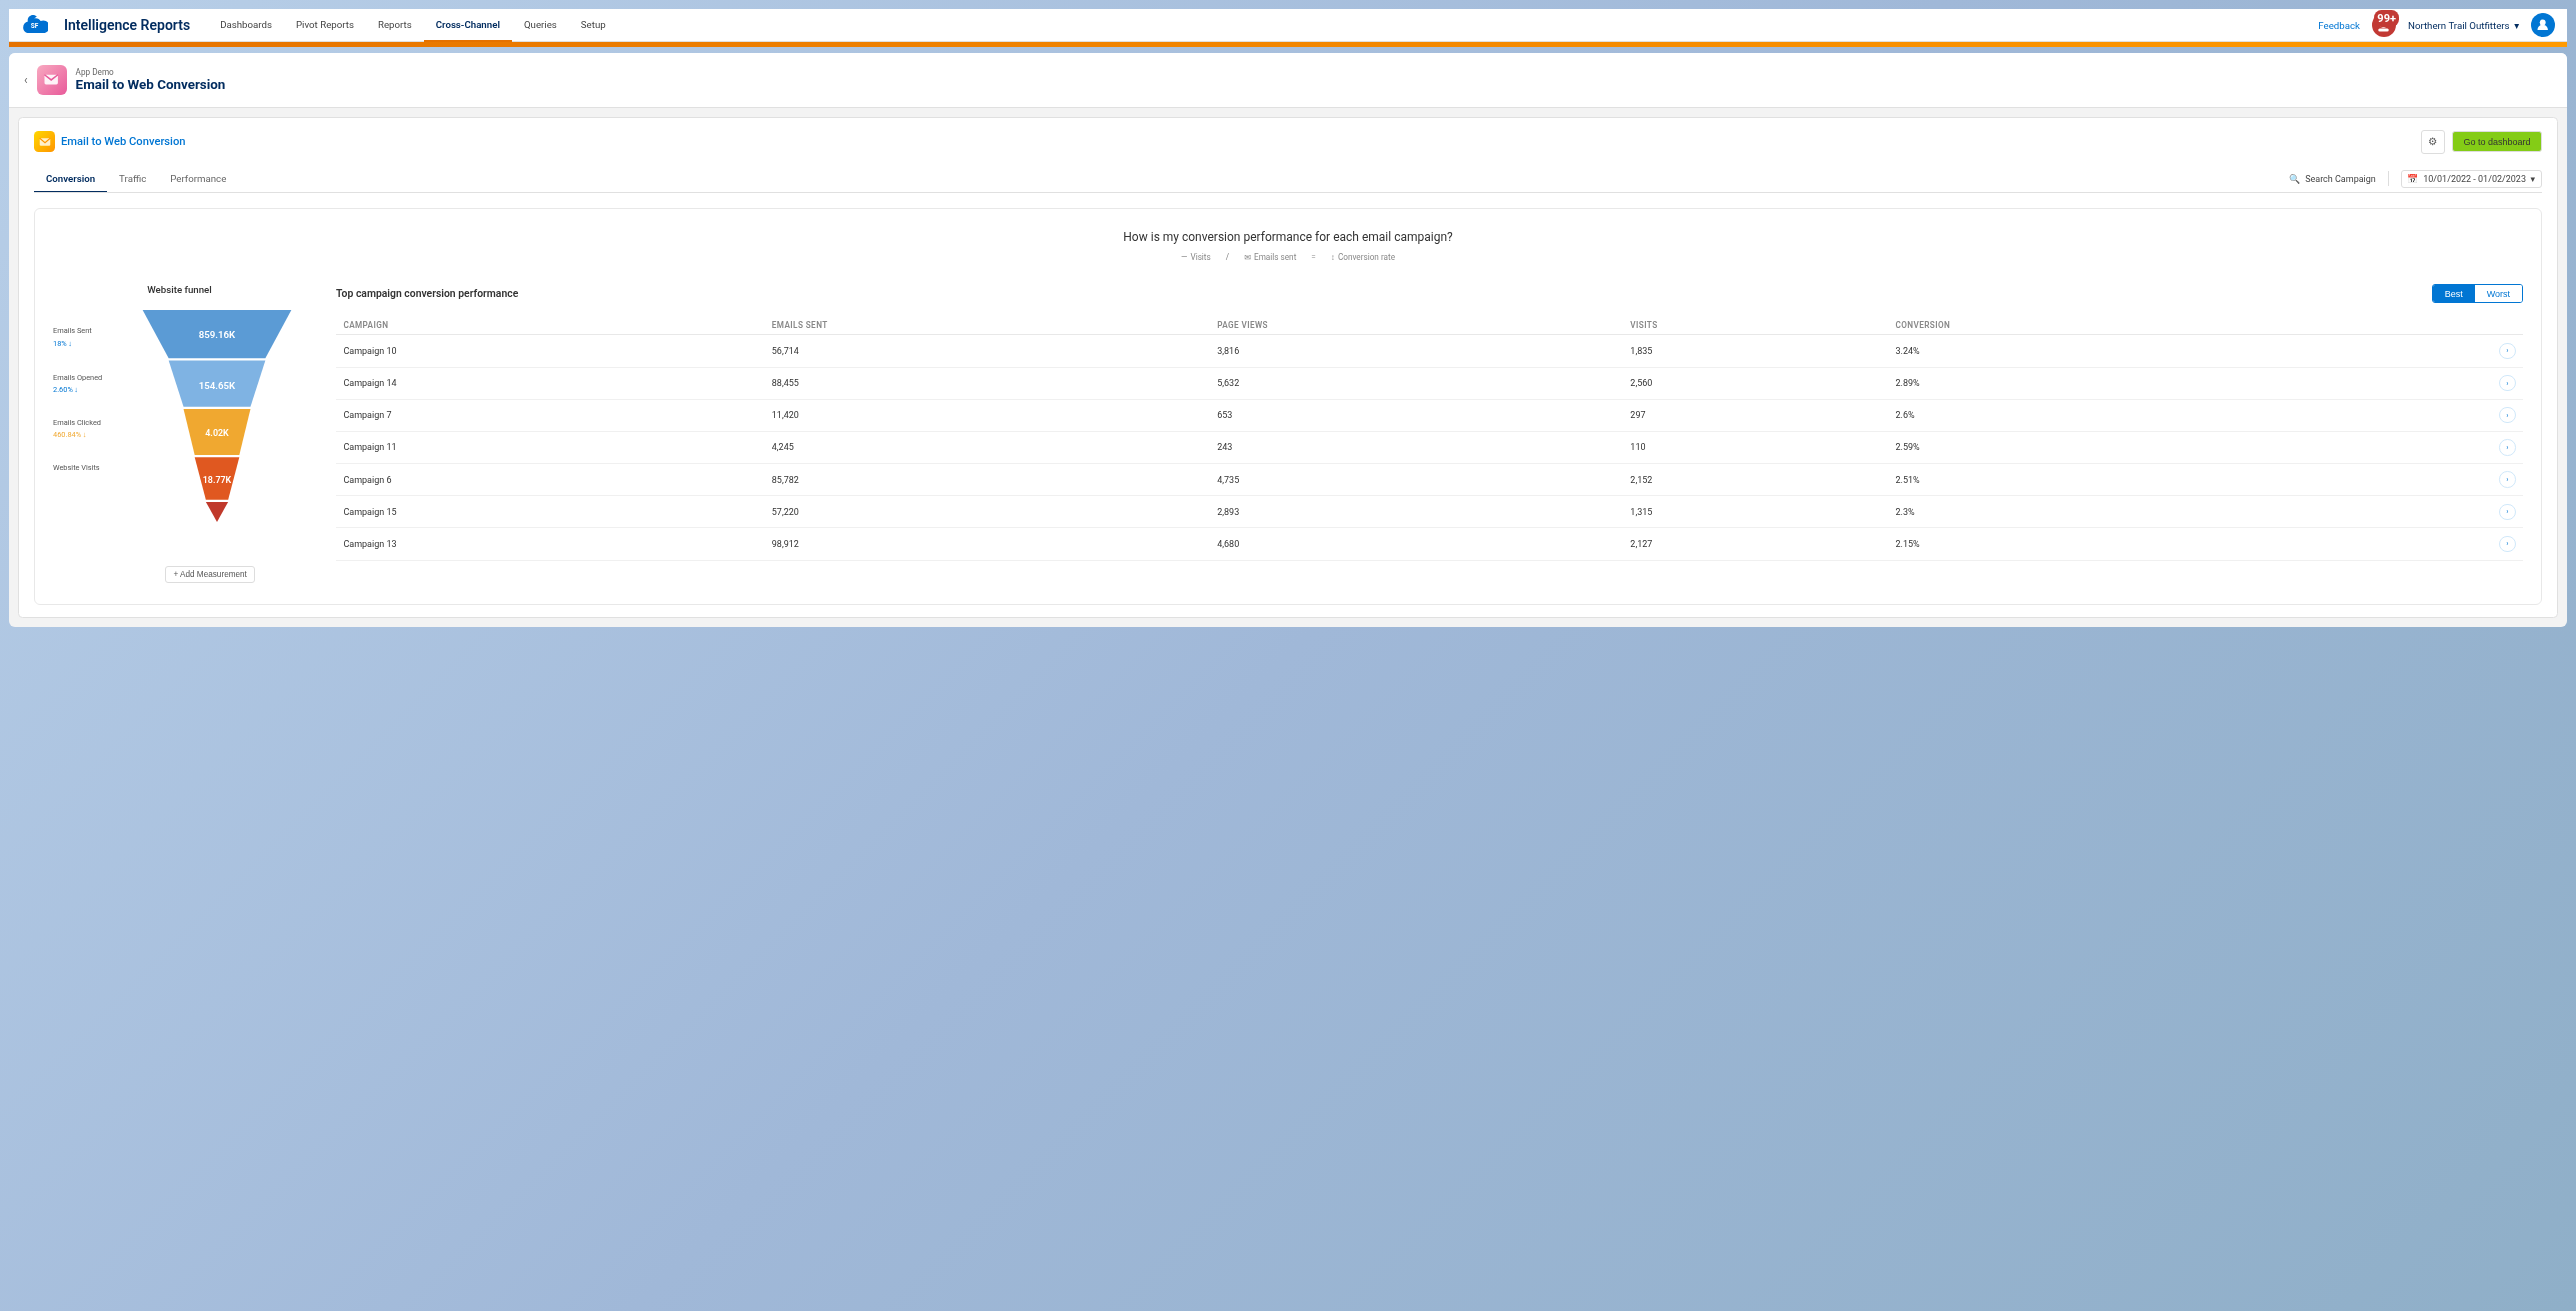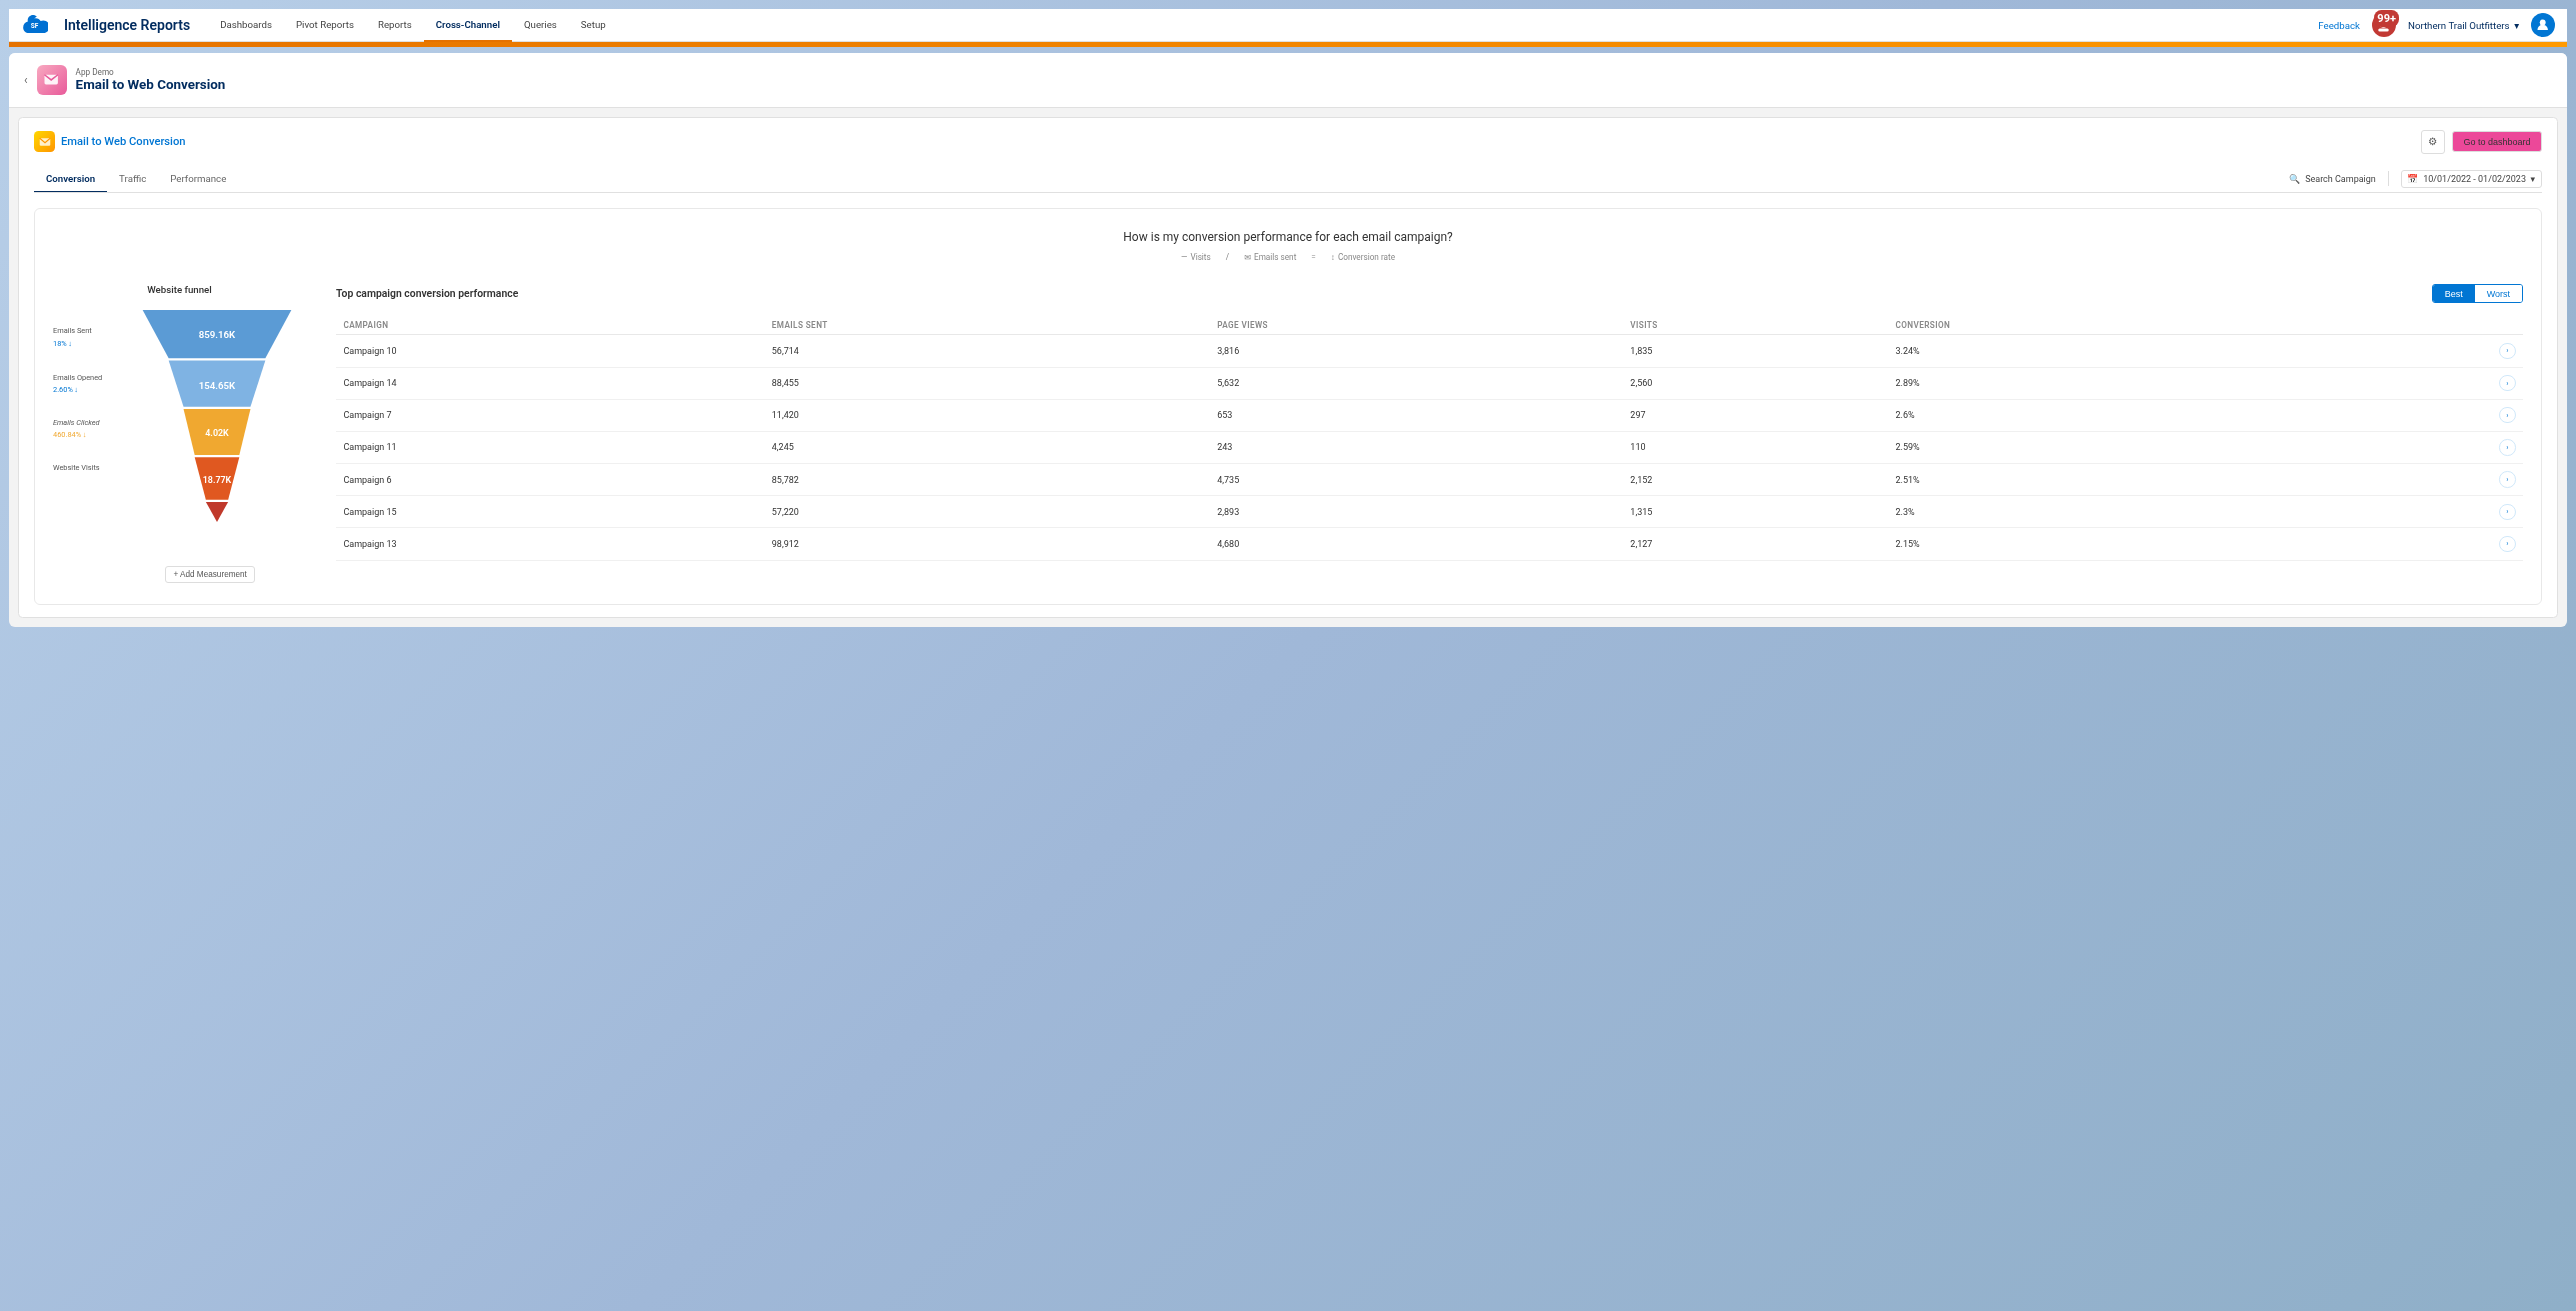--- a/index.html
+++ b/index.html
@@ -208,21 +208,21 @@
       color: #555;
       font-size: 10.4px;
     }
     .dashboard-btn {
       padding: 4.5px 10.4px;
       border: 0.7px solid #ddd;
       border-radius: 3px;
       font-size: 9px;
       color: #333;
       cursor: pointer;
-      background: #ec4899;
+      background: #84cc16;
     }
 
     
     .tabs-row {
       display: flex;
       align-items: center;
       justify-content: space-between;
       border-bottom: 0.7px solid #e0e0e0;
       margin-bottom: 15px;
     }
@@ -533,21 +533,21 @@
               <div style="margin-bottom:1.5px;">Emails Sent</div>
               <div style="color:#0176d3; display:flex; align-items:center; gap:1.5px;">
                 <span>18%</span>
                 <span>↓</span>
               </div>
               <div style="margin-top:22.3px;">Emails Opened</div>
               <div style="color:#0176d3; display:flex; align-items:center; gap:1.5px;">
                 <span>2.60%</span>
                 <span>↓</span>
               </div>
-              <div style="margin-top:21px;font-style:italic;">Emails Clicked</div>
+              <div style="margin-top:21px;">Emails Clicked</div>
               <div style="color:#f0a830; display:flex; align-items:center; gap:1.5px;">
                 <span>460.84%</span>
                 <span>↓</span>
               </div>
               <div style="margin-top:21px;">Website Visits</div>
             </div>
 
             
             <svg width="164" height="238" viewBox="0 0 220 320" style="margin-left:82px;">
 

